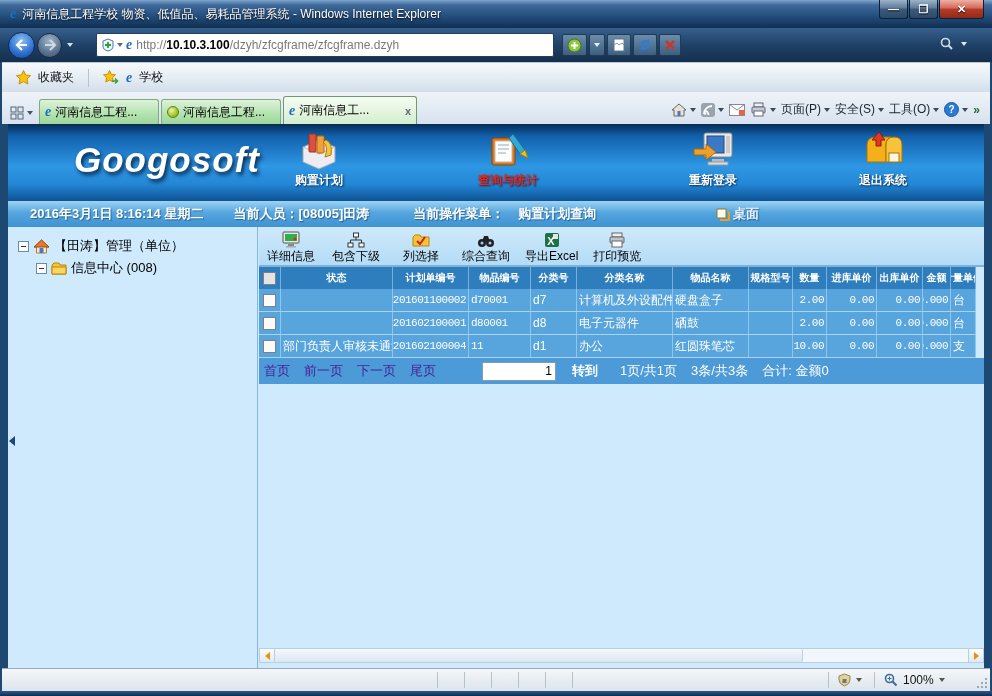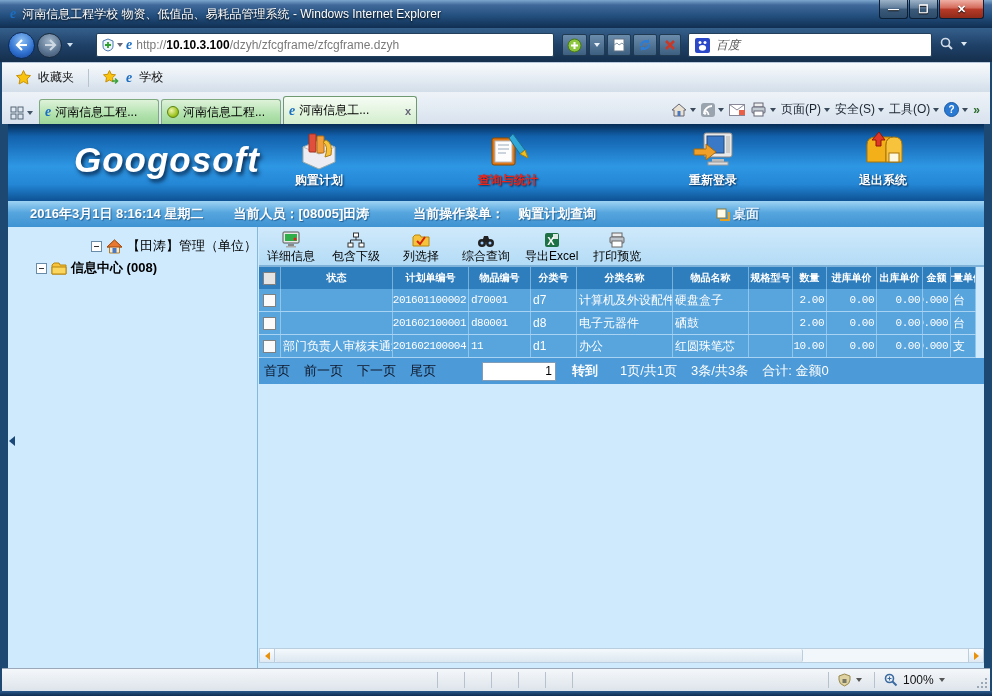--- a/index.html
+++ b/index.html
@@ -104,21 +104,21 @@
 .grow.data .cell{border-right:1px solid #8fc7ec;padding:0 2px;}
 .cell.al{justify-content:flex-start;}
 .cell.ar{justify-content:flex-end;}
 .num{font-family:"Liberation Mono",monospace;font-size:11px;letter-spacing:-0.5px;}
 .cbcell{justify-content:center;}
 .cb{width:13px;height:13px;background:#fafafa;border:1px solid #808080;flex:none;}
 .cb.h{background:#e4e4e4;}
 
 .pager{position:absolute;top:131px;left:0;right:0;height:26px;background:#4c9ad7;
  display:flex;align-items:center;font-size:13px;color:#fff;padding-left:5px;white-space:nowrap;}
-.plink{color:#0f172a;margin-right:14px;cursor:pointer;}
+.plink{color:#4c1d95;margin-right:14px;cursor:pointer;}
 .pgoto{width:74px;height:19px;border:1px solid #7f9db9;font-size:12px;text-align:right;padding-right:3px;margin-left:32px;}
 .goto-lbl{margin-left:16px;font-weight:bold;}
 .pinfo{margin-left:22px;}
 .pinfo2{margin-left:14px;}
 
 .hscroll{position:absolute;left:0;right:0;top:421px;height:15px;background:#f2f7fb;border:1px solid #b9cede;display:flex;align-items:stretch;}
 .harrow{width:15px;display:flex;align-items:center;justify-content:center;background:linear-gradient(180deg,#fdfeff,#dfe9f2);border-right:1px solid #b9cede;flex:none;}
 .harrow.r{border-right:none;border-left:1px solid #b9cede;margin-left:auto;}
 .tri-l{width:0;height:0;border-top:4px solid transparent;border-bottom:4px solid transparent;border-right:5px solid #e8920c;}
 .tri-r{width:0;height:0;border-top:4px solid transparent;border-bottom:4px solid transparent;border-left:5px solid #e8920c;}
@@ -201,29 +201,20 @@
             <path d="M11 6 a5 5 0 0 1 -8 4" stroke="#2b7cd6" stroke-width="2" fill="none"></path>
             <path d="M3 13 v-4 h4z" fill="#2b7cd6"></path>
           </svg>
       </div>
       <div class="mini-btn">
         <svg width="12" height="12">
             <path d="M2 2 L10 10 M10 2 L2 10" stroke="#c83828" stroke-width="2.6"></path>
           </svg>
       </div>
     </div>
-    <div class="search">
-      <svg width="15" height="15">
-          <rect width="15" height="15" rx="2" fill="#2a48c8"></rect>
-          <circle cx="5" cy="4.6" r="1.5" fill="#fff"></circle>
-          <circle cx="10" cy="4.6" r="1.5" fill="#fff"></circle>
-          <ellipse cx="7.5" cy="9.8" rx="3.6" ry="2.9" fill="#fff"></ellipse>
-        </svg>
-      <span class="ph">百度</span>
-    </div>
     <div class="search-tools">
       <svg width="13" height="13">
           <circle cx="5.5" cy="5.5" r="4" fill="none" stroke="#cfdce8" stroke-width="1.6"></circle>
           <path d="M8.5 8.5 L12 12" stroke="#cfdce8" stroke-width="2"></path>
         </svg>
       <span class="dda"></span>
     </div>
   </div>
 
   <div class="favbar">
@@ -383,30 +374,30 @@
         <svg width="14" height="13">
             <rect x="1" y="1" width="9" height="9" fill="#fffbe8" stroke="#8a7a3a"></rect>
             <path d="M4 12 h9 v-8" stroke="#e8a020" fill="none" stroke-width="2"></path>
           </svg>
         <span>桌面</span>
       </span>
     </div>
 
     <div class="main">
       <div class="tree" id="tree">
-          <div class="titem" style="padding-left: 10px; justify-content: flex-end;">
+          <div class="titem" style="padding-left: 10px;">
             <span class="expand"></span>
             <svg width="17" height="15">
               <path d="M8.5 1 L16 8 H13.5 V14 H3.5 V8 H1z" fill="#f5ead2" stroke="#b08030"></path>
               <path d="M8.5 1 L16 8 H1z" fill="#e87830" stroke="#a04810"></path>
               <rect x="6.5" y="9" width="4" height="5" fill="#4a78c0"></rect>
             </svg>
             <span>【田涛】管理（单位）</span>
           </div>
-          <div class="titem" style="padding-left: 28px; font-weight: bold;">
+          <div class="titem" style="padding-left: 28px;">
             <span class="expand"></span>
             <svg width="16" height="13">
               <path d="M1 3 l2-2 h5 l1 2 h6 v9 H1z" fill="#f7c23c" stroke="#b8860b"></path>
               <path d="M1 5 h14 v7 H1z" fill="#fbd65e" stroke="#b8860b"></path>
             </svg>
             <span>信息中心 (008)</span>
           </div>
         </div>
       <div class="rightpane">
         <div class="toolbar" id="toolbar">

